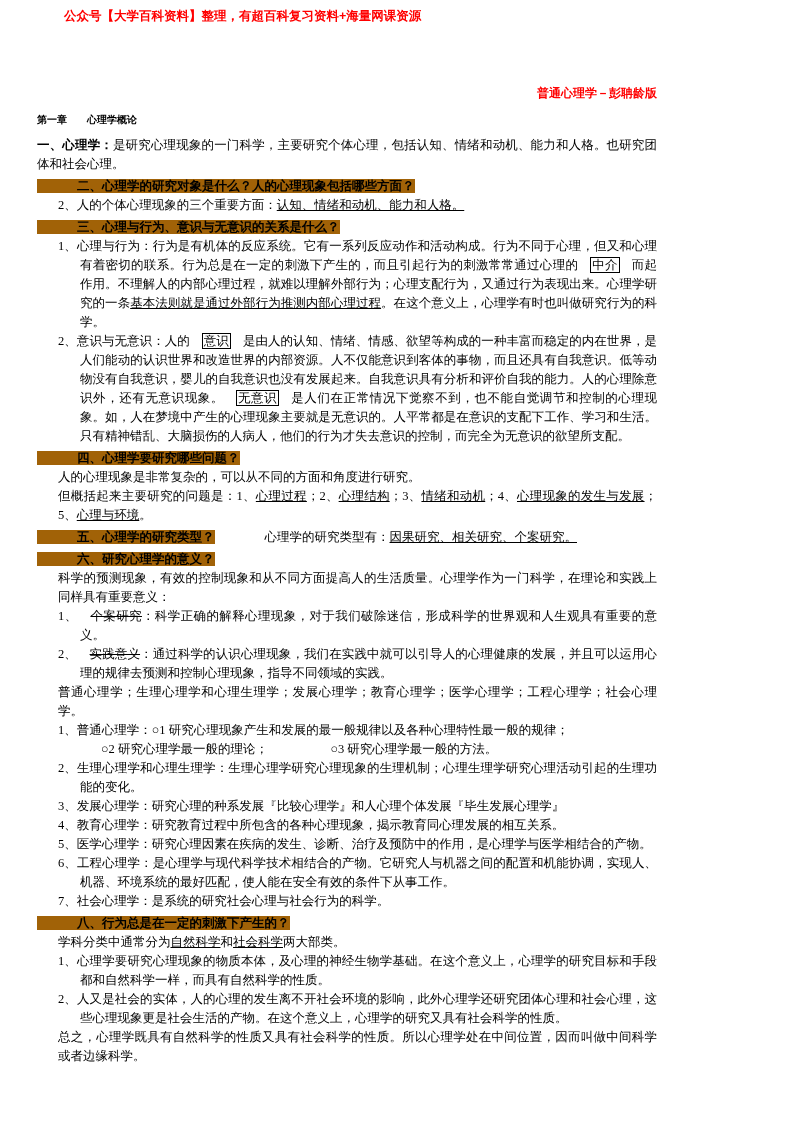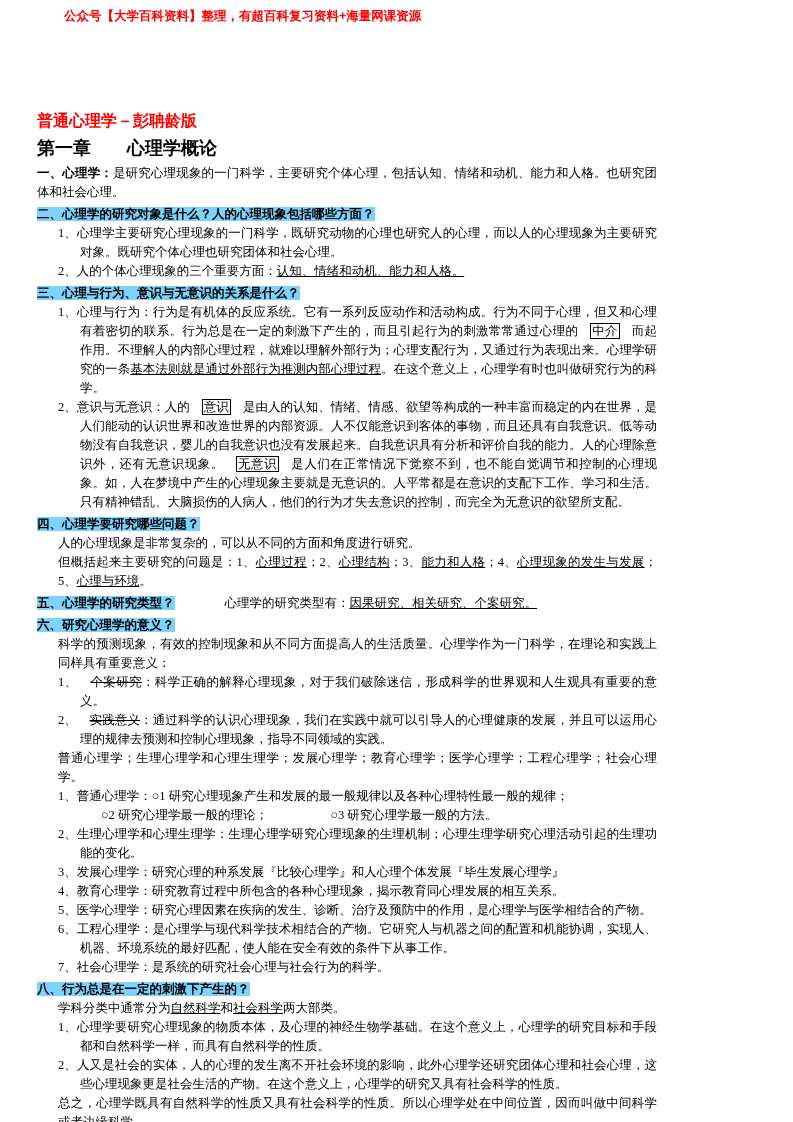--- a/index.html
+++ b/index.html
@@ -7,54 +7,53 @@
   body {
     width:793px; height:1122px; margin:0 auto; position:relative; overflow:hidden;
     font-family:"Liberation Serif","DejaVu Serif",serif; color:#000;
   }
   .page { width:691px; height:1122px; background:#fff; padding:8px 34px 0 37px; }
   .notice {
     color:#ff0000; font-weight:bold; font-size:12.5px; line-height:17px;
     padding-left:27px; font-family:"Liberation Sans","DejaVu Sans",sans-serif;
   }
   .title {
-    color:#ff0000; font-weight:bold; font-size:16px; text-align:left;
-    margin-top:86px; line-height:20px;
+    color:#ff0000; font-weight:bold; font-size:12px; text-align:right;
+    margin-top:58px; line-height:20px;
   }
-  .chapter { font-weight:bold; font-size:18px; margin-top:8px; line-height:18px; }
+  .chapter { font-weight:bold; font-size:10px; margin-top:8px; line-height:18px; }
   .doc-body { margin-top:7px; }
   .blk { font-size:12.5px; line-height:19px; text-align:justify; }
   .blk.h { margin-top:3px;font-family:Liberation Serif, serif; }
   .blk.p { margin-left:21px; }
   .blk.i { margin-left:21px; padding-left:22px; text-indent:-22px; }
   .blk.c { margin-left:64px; }
   .r-b  { font-weight:bold; }
-  .r-hl { background:#7dd3fc; }
+  .r-hl { background:#a16207;padding-left:40px; }
   .r-u  { text-decoration:underline; }
   .r-s  { text-decoration:line-through; }
   .r-box{ border:1px solid #000; padding:0 1px; margin:0 12px; }
 </style>
 </head>
 <body>
 
 <div class="page">
   <div class="notice">公众号【大学百科资料】整理，有超百科复习资料+海量网课资源</div>
   <h1 class="title">普通心理学－彭聃龄版</h1>
   <h2 class="chapter">第一章　　心理学概论</h2>
   <div class="doc-body">
       <div class="blk h"><span class="r-b">一、心理学：</span><span>是研究心理现象的一门科学，主要研究个体心理，包括认知、情绪和动机、能力和人格。也研究团体和社会心理。</span></div>
       <div class="blk h"><span class="r-hl r-b">二、心理学的研究对象是什么？人的心理现象包括哪些方面？</span></div>
-      <div class="blk i"><span>1、心理学主要研究心理现象的一门科学，既研究动物的心理也研究人的心理，而以人的心理现象为主要研究对象。既研究个体心理也研究团体和社会心理。</span></div>
       <div class="blk i"><span>2、人的个体心理现象的三个重要方面：</span><span class="r-u">认知、情绪和动机、能力和人格。</span></div>
       <div class="blk h"><span class="r-hl r-b">三、心理与行为、意识与无意识的关系是什么？</span></div>
       <div class="blk i"><span>1、心理与行为：行为是有机体的反应系统。它有一系列反应动作和活动构成。行为不同于心理，但又和心理有着密切的联系。行为总是在一定的刺激下产生的，而且引起行为的刺激常常通过心理的</span><span class="r-box">中介</span><span>而起作用。不理解人的内部心理过程，就难以理解外部行为；心理支配行为，又通过行为表现出来。心理学研究的一条</span><span class="r-u">基本法则就是通过外部行为推测内部心理过程</span><span>。在这个意义上，心理学有时也叫做研究行为的科学。</span></div>
       <div class="blk i"><span>2、意识与无意识：人的</span><span class="r-box">意识</span><span>是由人的认知、情绪、情感、欲望等构成的一种丰富而稳定的内在世界，是人们能动的认识世界和改造世界的内部资源。人不仅能意识到客体的事物，而且还具有自我意识。低等动物没有自我意识，婴儿的自我意识也没有发展起来。自我意识具有分析和评价自我的能力。人的心理除意识外，还有无意识现象。</span><span class="r-box">无意识</span><span>是人们在正常情况下觉察不到，也不能自觉调节和控制的心理现象。如，人在梦境中产生的心理现象主要就是无意识的。人平常都是在意识的支配下工作、学习和生活。只有精神错乱、大脑损伤的人病人，他们的行为才失去意识的控制，而完全为无意识的欲望所支配。</span></div>
       <div class="blk h"><span class="r-hl r-b">四、心理学要研究哪些问题？</span></div>
       <div class="blk p"><span>人的心理现象是非常复杂的，可以从不同的方面和角度进行研究。</span></div>
-      <div class="blk p"><span>但概括起来主要研究的问题是：1、</span><span class="r-u">心理过程</span><span>；2、</span><span class="r-u">心理结构</span><span>；3、</span><span class="r-u">能力和人格</span><span>；4、</span><span class="r-u">心理现象的发生与发展</span><span>；5、</span><span class="r-u">心理与环境</span><span>。</span></div>
+      <div class="blk p"><span>但概括起来主要研究的问题是：1、</span><span class="r-u">心理过程</span><span>；2、</span><span class="r-u">心理结构</span><span>；3、</span><span class="r-u">情绪和动机</span><span>；4、</span><span class="r-u">心理现象的发生与发展</span><span>；5、</span><span class="r-u">心理与环境</span><span>。</span></div>
       <div class="blk h"><span class="r-hl r-b">五、心理学的研究类型？</span><span>　　　　心理学的研究类型有：</span><span class="r-u">因果研究、相关研究、个案研究。</span></div>
       <div class="blk h"><span class="r-hl r-b">六、研究心理学的意义？</span></div>
       <div class="blk p"><span>科学的预测现象，有效的控制现象和从不同方面提高人的生活质量。心理学作为一门科学，在理论和实践上同样具有重要意义：</span></div>
       <div class="blk i"><span>1、　</span><span class="r-s">个案研究</span><span>：科学正确的解释心理现象，对于我们破除迷信，形成科学的世界观和人生观具有重要的意义。</span></div>
       <div class="blk i"><span>2、　</span><span class="r-s">实践意义</span><span>：通过科学的认识心理现象，我们在实践中就可以引导人的心理健康的发展，并且可以运用心理的规律去预测和控制心理现象，指导不同领域的实践。</span></div>
       <div class="blk p"><span>普通心理学；生理心理学和心理生理学；发展心理学；教育心理学；医学心理学；工程心理学；社会心理学。</span></div>
       <div class="blk i"><span>1、普通心理学：○1 研究心理现象产生和发展的最一般规律以及各种心理特性最一般的规律；</span></div>
       <div class="blk c"><span>○2 研究心理学最一般的理论；</span><span>　　　　　</span><span>○3 研究心理学最一般的方法。</span></div>
       <div class="blk i"><span>2、生理心理学和心理生理学：生理心理学研究心理现象的生理机制；心理生理学研究心理活动引起的生理功能的变化。</span></div>
       <div class="blk i"><span>3、发展心理学：研究心理的种系发展『比较心理学』和人心理个体发展『毕生发展心理学』</span></div>

